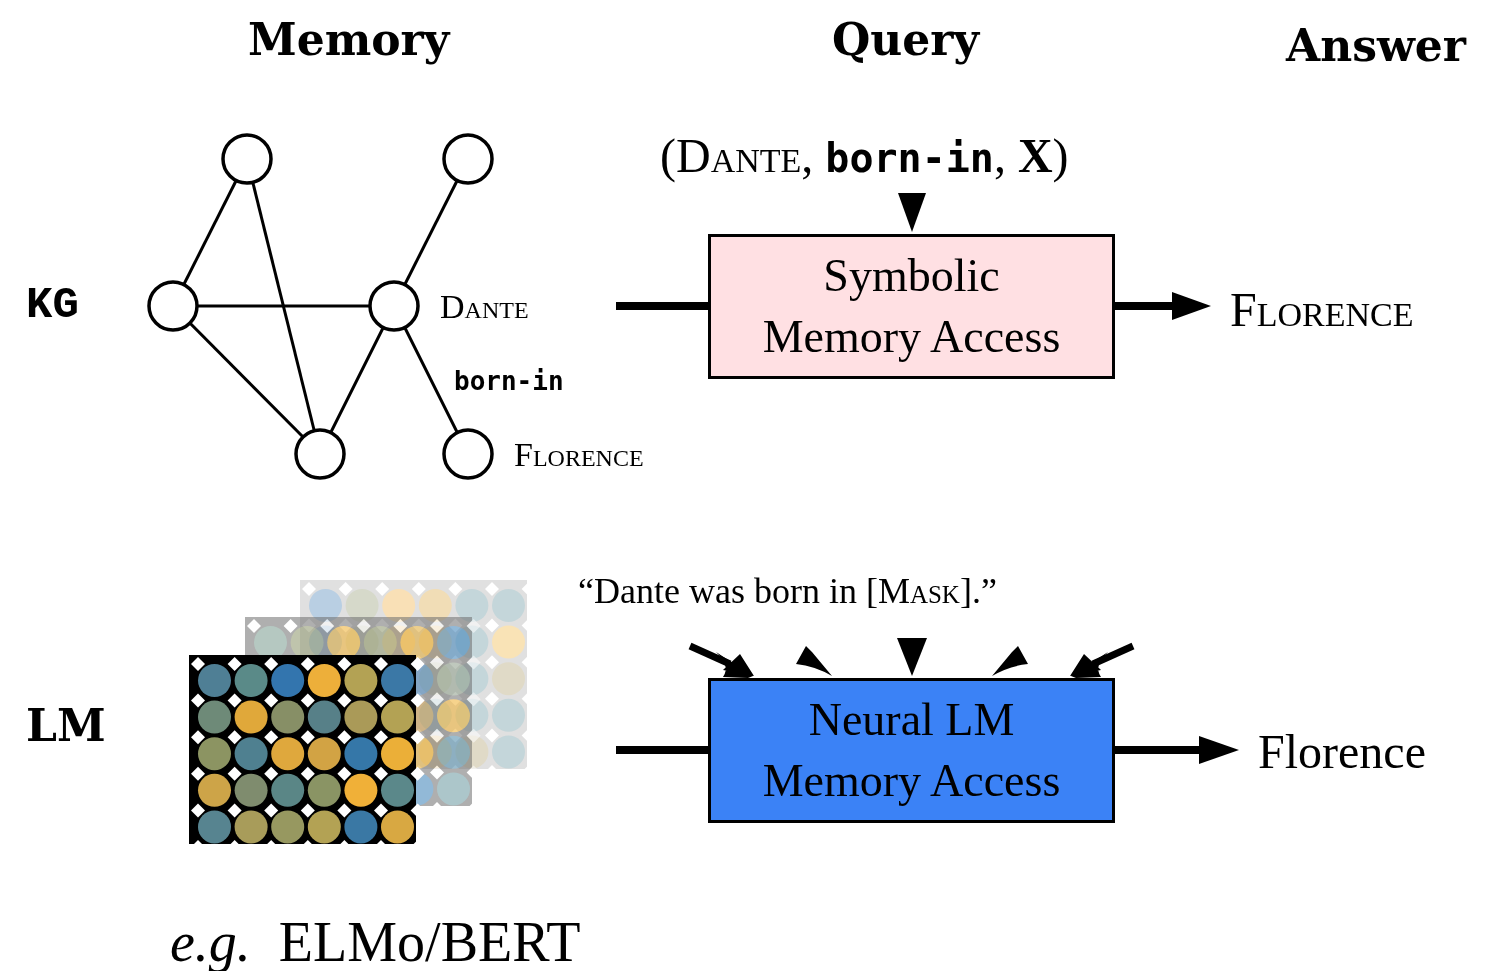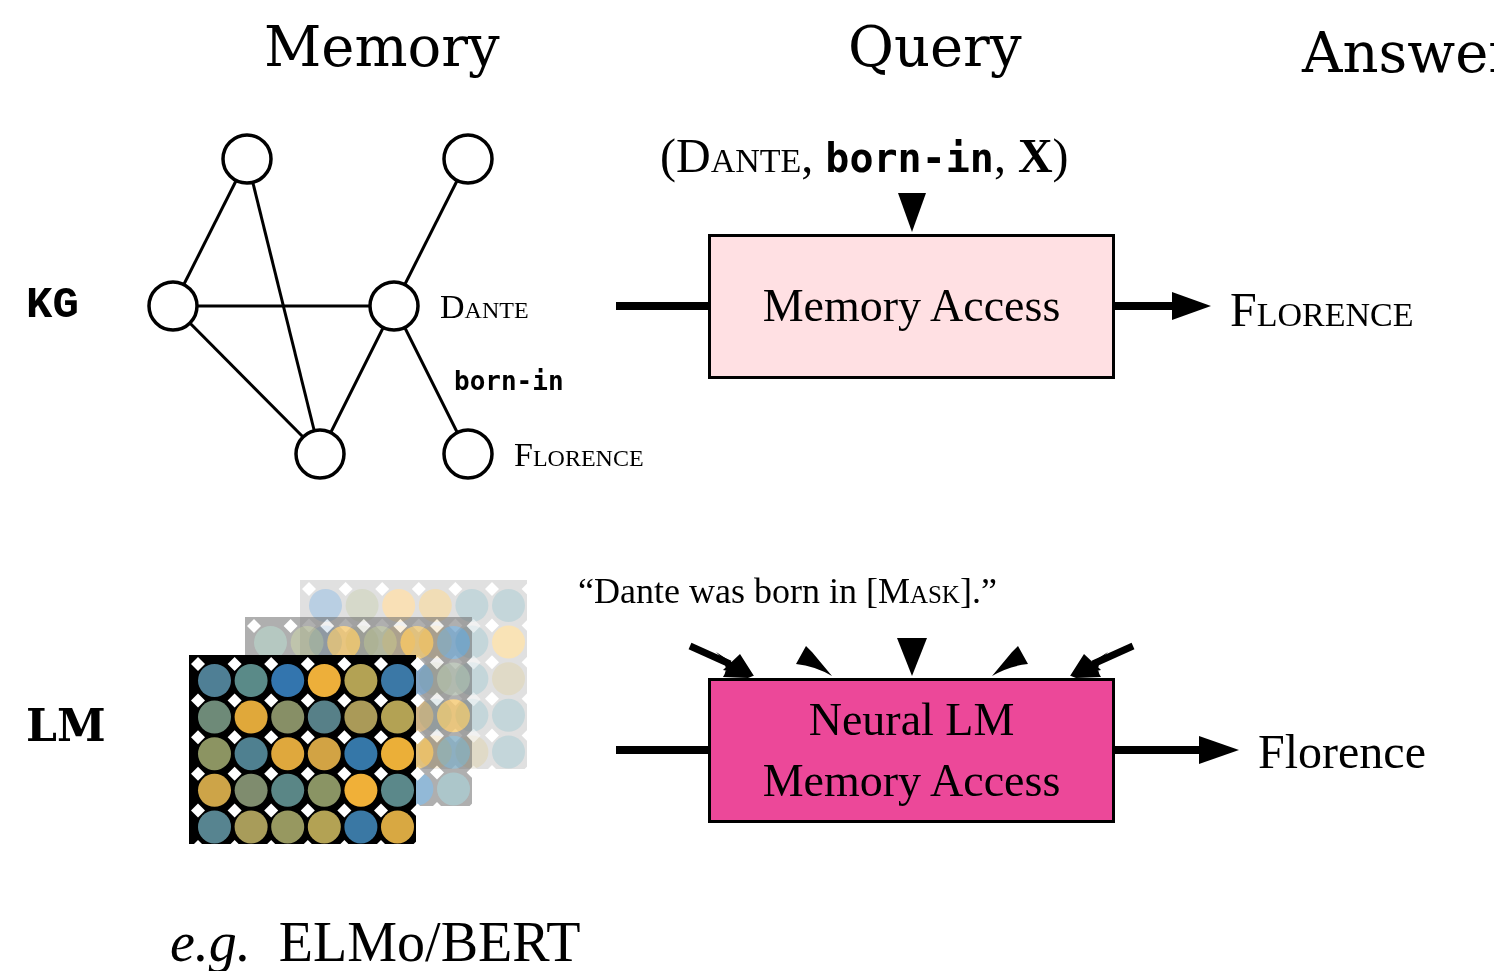--- a/index.html
+++ b/index.html
@@ -1,19 +1,19 @@
 <!DOCTYPE html>
 <html><head>
 <meta charset="utf-8">
 <style>
   html, body { margin: 0; padding: 0; background: #ffffff; }
   body { width: 1494px; height: 971px; position: relative; overflow: hidden;
          font-family: "DejaVu Serif", "Liberation Serif", serif; color: #000; }
   .abs { position: absolute; white-space: nowrap; }
-  .hdr { font-family: "DejaVu Serif", serif; font-weight: normal; font-size: 56px; top: 14px; margin-left: 16px; }
+  .hdr { font-family: "DejaVu Serif", serif; font-weight: bold; font-size: 44px; top: 14px; }
   .rowlbl { font-family: "DejaVu Serif", serif; font-weight: bold; font-size: 44px; left: 26px; }
   .sc { font-variant: small-caps; }
   .mono { font-family: "DejaVu Sans Mono", "Liberation Mono", monospace; font-weight: bold; }
   .box { position: absolute; border: 3px solid #000; box-sizing: border-box; display: flex;
          flex-direction: column; align-items: center; justify-content: center;
          font-family: "Liberation Serif", serif; font-size: 46px; line-height: 1.32; }
   svg#canvas { position: absolute; left: 0; top: 0; }
   .serif-l { font-family: "Liberation Serif", serif; }
 </style>
 </head>
@@ -302,30 +302,31 @@
 
 <div class="abs sc serif-l" style="left:440px; top:288px; font-size:34px;">Dante</div>
 <div class="abs mono" style="left:454px; top:366px; font-size:26px;">born-in</div>
 <div class="abs sc serif-l" style="left:514px; top:436px; font-size:34px;">Florence</div>
 
 <div class="abs serif-l" style="left:660px; top:128px; font-size:48px;">
   <span>(</span><span class="sc">Dante</span><span>, </span><span class="mono" style="font-size:40px;">born-in</span><span>, </span><b>X</b><span>)</span>
 </div>
 
 <div class="box" id="kg-box" style="left: 708px; top: 234px; width: 407px; height: 145px; background: rgb(255, 224, 227);">
+  <div>Symbolic</div>
   <div>Memory Access</div>
 </div>
 
 <div class="abs sc serif-l" style="left:1230px; top:282px; font-size:48px;">Florence</div>
 
 <div class="abs serif-l" style="left:578px; top:570px; font-size:36px;">
   <span>“</span><span>Dante was born in [</span><span class="sc">Mask</span><span>].</span><span>”</span>
 </div>
 
-<div class="box" id="lm-box" style="left: 708px; top: 678px; width: 407px; height: 145px; background: #ec4899;">
+<div class="box" id="lm-box" style="left: 708px; top: 678px; width: 407px; height: 145px; background: #3b82f6;">
   <div>Neural LM</div>
   <div>Memory Access</div>
 </div>
 
 <div class="abs serif-l" style="left:1258px; top:724px; font-size:48px;">Florence</div>
 
 <div class="abs serif-l" style="left:170px; top:910px; font-size:56px;">
   <i>e.g.</i>&nbsp;&nbsp;<span>ELMo/BERT</span>
 </div>
 

